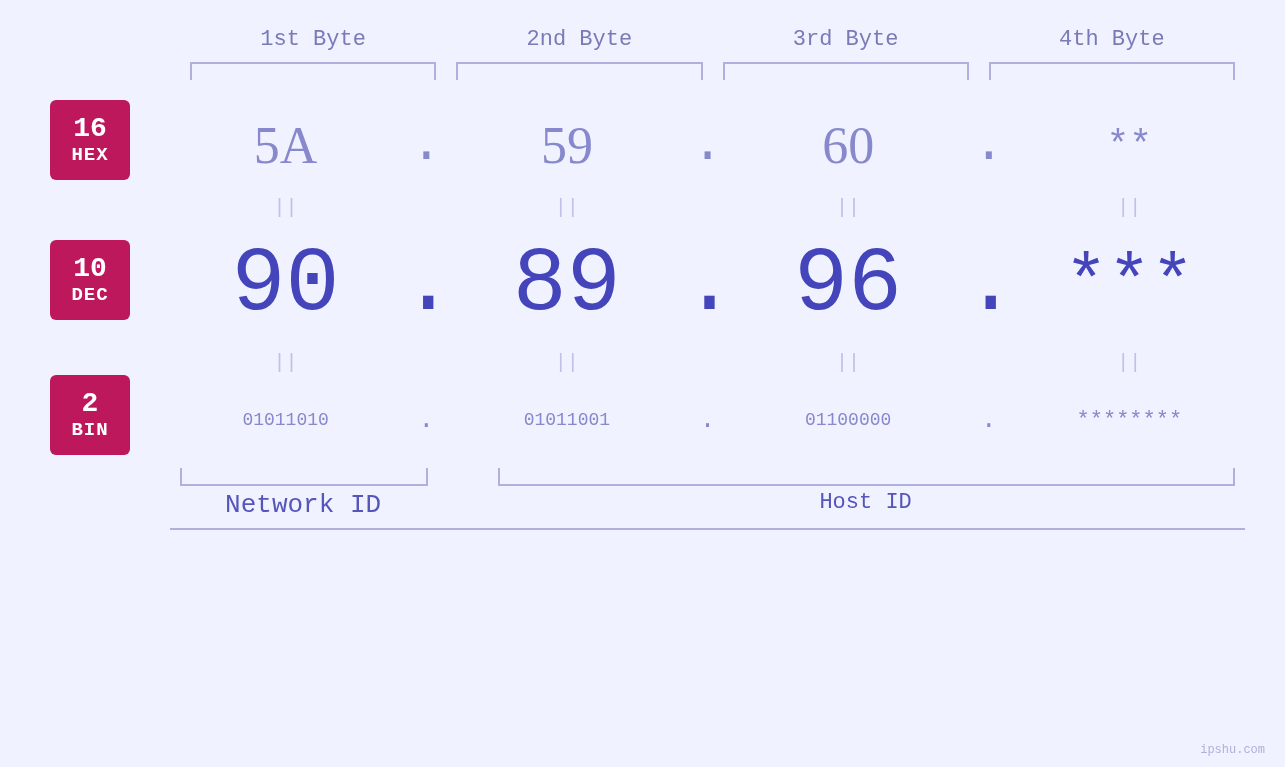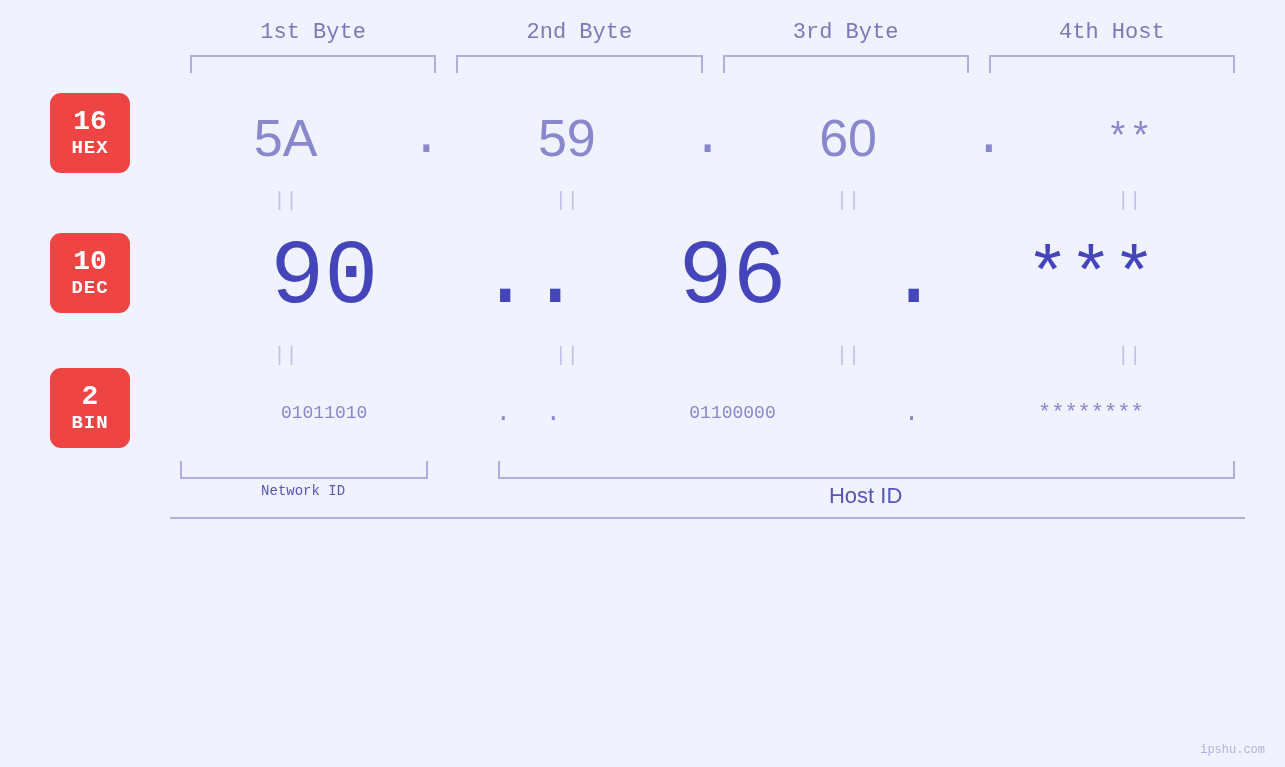--- a/index.html
+++ b/index.html
@@ -14,21 +14,21 @@
       background-color: #f0f2ff;
       font-family: 'Courier New', Courier, monospace;
       overflow: hidden;
       position: relative;
     }
 
     .container {
       width: 1285px;
       height: 767px;
       position: relative;
-      padding: 20px 40px;
+      padding: 27px 40px;
     }
 
     
     .byte-headers {
       display: flex;
       justify-content: flex-end;
       margin-left: 140px;
       margin-bottom: 10px;
     }
 
@@ -53,22 +53,22 @@
       height: 18px;
       border-top: 2px solid #b0b0e0;
       border-left: 2px solid #b0b0e0;
       border-right: 2px solid #b0b0e0;
       margin: 0 10px;
     }
 
     .badge {
       width: 80px;
       height: 80px;
-      background-color: #ef4444;
-      border-radius: 11px;
+      background-color: #be185d;
+      border-radius: 6px;
       display: flex;
       flex-direction: column;
       align-items: center;
       justify-content: center;
       color: white;
       margin-bottom: 10px;
     }
 
     .badge-num {
       font-size: 28px;
@@ -80,21 +80,21 @@
       font-size: 19px;
       font-weight: 600;
       letter-spacing: 1px;
     }
 
     
     .hex-value {
       color: #8888cc;
       font-size: 52px;
       font-weight: 400;
-      font-family: Liberation Sans, sans-serif;
+      font-family: Liberation Serif, serif;
     }
 
     .hex-dot {
       color: #8888cc;
       font-size: 52px;
     }
 
     .hex-star {
       color: #8888cc;
       font-size: 38px;
@@ -196,21 +196,21 @@
   </style>
 </head>
 <body>
 
 <div class="container">
 
   <div class="byte-headers">
     <div class="byte-header">1st Byte</div>
     <div class="byte-header">2nd Byte</div>
     <div class="byte-header">3rd Byte</div>
-    <div class="byte-header">4th Host</div>
+    <div class="byte-header">4th Byte</div>
   </div>
 
   <div class="brackets-row">
     <div class="bracket-line"></div>
     <div class="bracket-line"></div>
     <div class="bracket-line"></div>
     <div class="bracket-line"></div>
   </div>
 
   <div class="row-group" style="height:90px;">
@@ -264,20 +264,23 @@
         <span class="badge-label">DEC</span>
       </div>
     </div>
     <div class="values-row">
       <div class="value-cell">
         <span class="dec-value">90</span>
       </div>
       <div class="sep-cell">
         <span class="dec-dot">.</span>
       </div>
+      <div class="value-cell">
+        <span class="dec-value">89</span>
+      </div>
       <div class="sep-cell">
         <span class="dec-dot">.</span>
       </div>
       <div class="value-cell">
         <span class="dec-value">96</span>
       </div>
       <div class="sep-cell">
         <span class="dec-dot">.</span>
       </div>
       <div class="value-cell">
@@ -305,20 +308,23 @@
         <span class="badge-label">BIN</span>
       </div>
     </div>
     <div class="values-row">
       <div class="value-cell">
         <span class="bin-value">01011010</span>
       </div>
       <div class="sep-cell">
         <span class="bin-dot">.</span>
       </div>
+      <div class="value-cell">
+        <span class="bin-value">01011001</span>
+      </div>
       <div class="sep-cell">
         <span class="bin-dot">.</span>
       </div>
       <div class="value-cell">
         <span class="bin-value">01100000</span>
       </div>
       <div class="sep-cell">
         <span class="bin-dot">.</span>
       </div>
       <div class="value-cell">
@@ -330,23 +336,23 @@
   <div style="display:flex; margin-left:130px; margin-top:8px;">
 
     <div style="flex:1; height:18px; border-bottom:2px solid #b0b0e0; border-left:2px solid #b0b0e0; border-right:2px solid #b0b0e0; margin:0 10px;"></div>
 
     <div style="width:50px;"></div>
 
     <div style="flex:3; height:18px; border-bottom:2px solid #b0b0e0; border-left:2px solid #b0b0e0; border-right:2px solid #b0b0e0; margin:0 10px;"></div>
   </div>
 
   <div style="display:flex; margin-left:130px; margin-top:4px;">
-    <div style="flex:1; text-align:center; color:#5555bb; font-size:14px; font-family:'Courier New',monospace; margin:0 10px;">Network ID</div>
+    <div style="flex:1; text-align:center; color:#5555bb; font-size:26px; font-family:'Courier New',monospace; margin:0 10px;">Network ID</div>
     <div style="width:50px;"></div>
-    <div style="flex:3; text-align:center; color:#5555bb; font-size:22px; font-family:Liberation Sans, sans-serif; margin:0 10px;">Host ID</div>
+    <div style="flex:3; text-align:center; color:#5555bb; font-size:22px; font-family:Liberation Mono, monospace; margin:0 10px;">Host ID</div>
   </div>
 
   <div style="margin-left:130px; border-bottom:2px solid #b0b0e0; margin-top:8px;"></div>
 
 
   <div class="watermark">ipshu.com</div>
 
 </div>
 
 </body></html>

